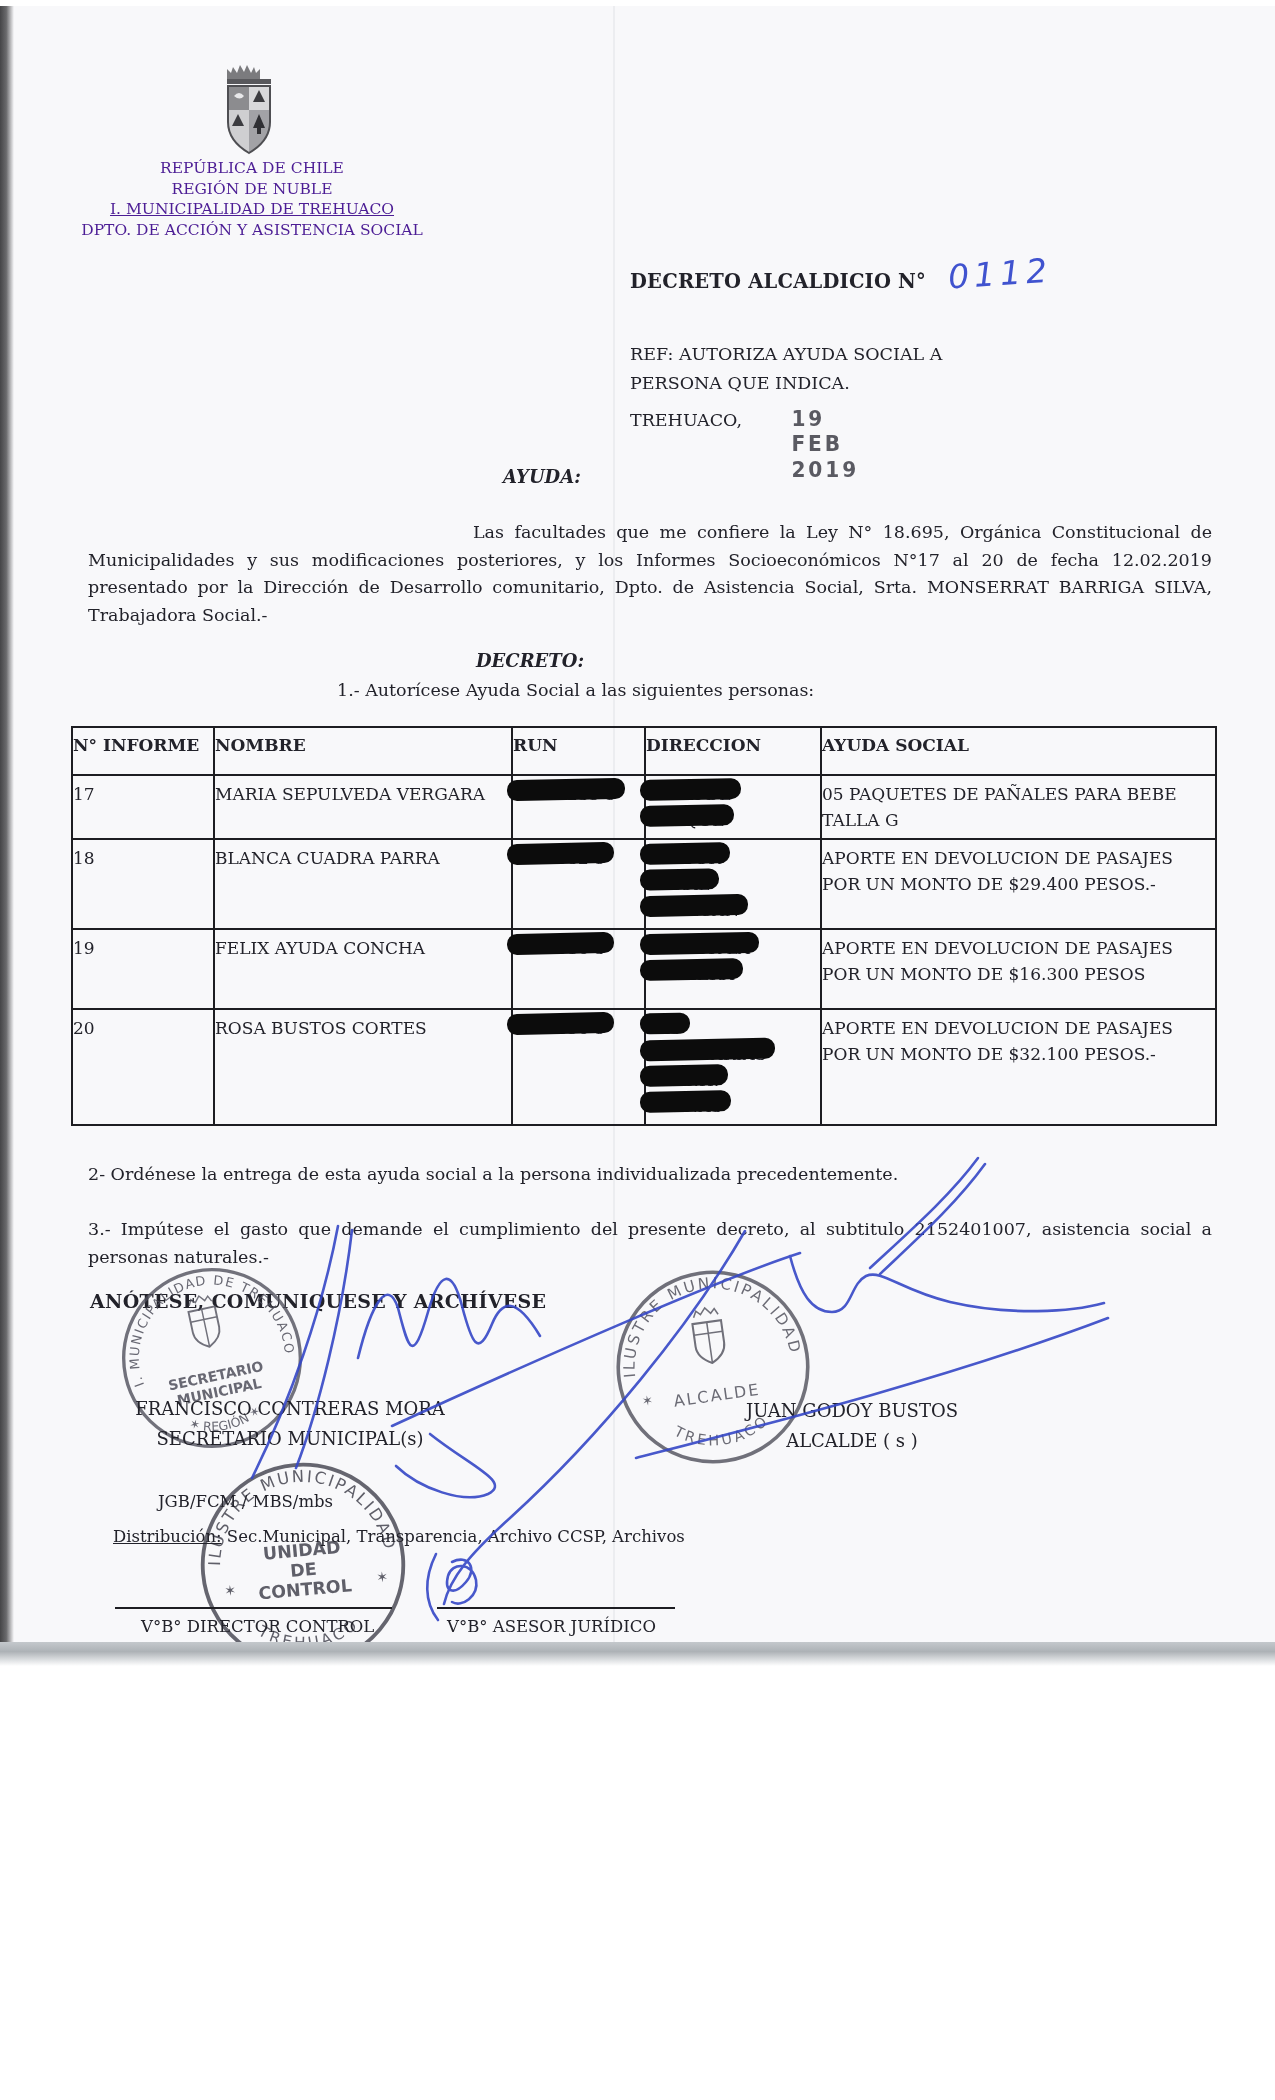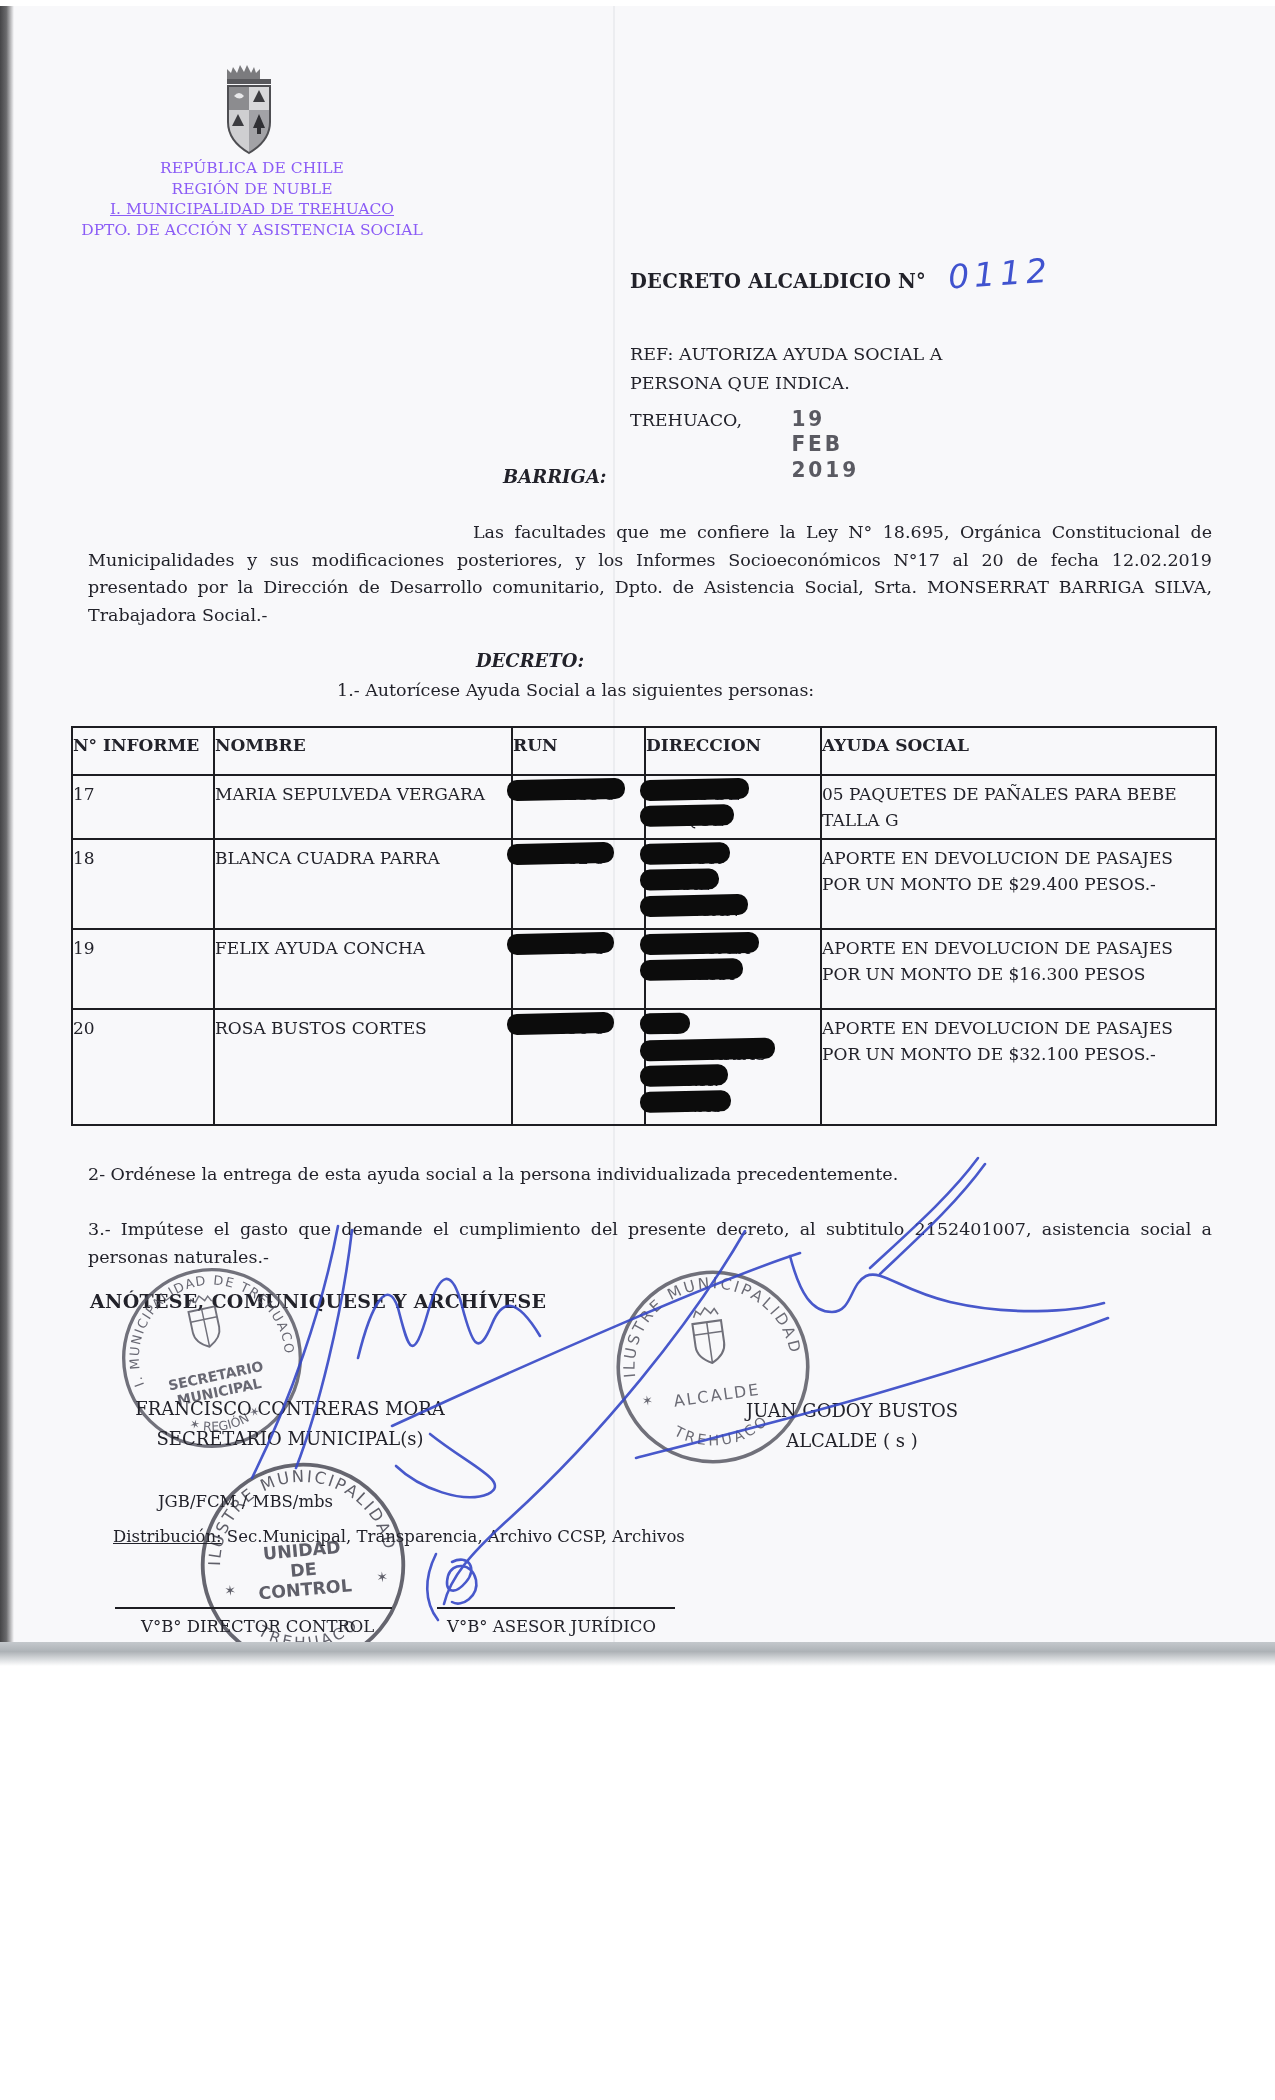--- a/index.html
+++ b/index.html
@@ -5,21 +5,21 @@
   html,body{margin:0;padding:0;background:#ffffff;}
   body{width:1275px;height:2100px;position:relative;font-family:"DejaVu Serif",serif;color:#22222a;}
   .scan{position:absolute;left:0;top:6px;width:1275px;height:1640px;background:#f8f8fa;overflow:hidden;}
   .edge-left{position:absolute;left:0;top:0;width:14px;height:1640px;
     background:linear-gradient(90deg,#454547 0%,#6a6a6c 45%,rgba(150,150,152,0) 100%);}
   .fold{position:absolute;left:613px;top:0;width:2px;height:1640px;background:rgba(90,95,110,0.07);}
   .bottom-band{position:absolute;left:0;top:1640px;width:1275px;height:24px;
     background:linear-gradient(180deg,#c4c8cc 0%,#adb2b6 40%,#e4e6e8 80%,#ffffff 100%);}
   .abs{position:absolute;}
   
-  .hdr{left:72px;top:152px;width:360px;text-align:center;font-size:15.5px;line-height:20.5px;color:#8b5cf6;}
+  .hdr{left:72px;top:152px;width:360px;text-align:center;font-size:15.5px;line-height:20.5px;color:#4c1d95;}
   .hdr .muni{text-decoration:underline;}
   
   .title-line{left:630px;top:264px;font-size:19.5px;font-weight:bold;letter-spacing:.2px;}
   .handnum{position:absolute;left:318px;top:-16px;font-family:"DejaVu Sans",sans-serif;font-style:italic;
     font-size:33px;color:#4053cf;letter-spacing:5px;transform:rotate(-4deg);font-weight:500;}
   .refblk{left:630px;top:334px;font-size:17.5px;line-height:29px;}
   .dateline{left:630px;top:404px;font-size:17.5px;}
   .datestamp{position:absolute;left:160px;top:-2px;font-family:"DejaVu Sans",sans-serif;font-weight:bold;
     font-size:21px;color:#45454e;letter-spacing:3px;opacity:.88;transform:scale(.96,1.05);}
   
@@ -114,21 +114,21 @@
   <div class="abs refblk">
     <div>REF: AUTORIZA AYUDA SOCIAL A</div>
     <div>PERSONA QUE INDICA.</div>
   </div>
 
   <div class="abs dateline">
     <span>TREHUACO,</span>
     <span class="datestamp">19 FEB 2019</span>
   </div>
 
-  <div class="abs h-italic vistos-h">BARRIGA:</div>
+  <div class="abs h-italic vistos-h">AYUDA:</div>
   <div class="abs vistos-p">Las facultades que me confiere la Ley N° 18.695, Orgánica Constitucional de Municipalidades y sus modificaciones posteriores, y los Informes Socioeconómicos N°17 al 20 de fecha 12.02.2019 presentado por la Dirección de Desarrollo comunitario, Dpto. de Asistencia Social, Srta. MONSERRAT BARRIGA SILVA, Trabajadora Social.-</div>
 
   <div class="abs h-italic decreto-h">DECRETO:</div>
   <div class="abs item1">1.-  Autorícese Ayuda Social a las siguientes personas:</div>
 
   <table class="decree">
     <colgroup>
         <col style="width:142px">
         <col style="width:298px">
         <col style="width:133px">
@@ -143,21 +143,21 @@
         <th>DIRECCION</th>
         <th>AYUDA SOCIAL</th>
       </tr>
     </thead>
     <tbody>
         <tr>
           <td class="c-informe">17</td>
           <td class="c-nombre">MARIA SEPULVEDA VERGARA</td>
           <td class="c-run"><span class="mk">11534235-5</span></td>
           <td class="c-dir">
-            <span class="dline"><span class="mk">MINAS DE</span></span>
+            <span class="dline"><span class="mk">FELIX DE</span></span>
             <span class="dline"><span class="mk">LEUQUE</span></span>
           </td>
           <td class="c-ayuda">05 PAQUETES DE PAÑALES PARA BEBE TALLA G</td>
         </tr>
         <tr>
           <td class="c-informe">18</td>
           <td class="c-nombre">BLANCA CUADRA PARRA</td>
           <td class="c-run"><span class="mk">8076082-5</span></td>
           <td class="c-dir">
             <span class="dline"><span class="mk">SECTOR</span></span>

